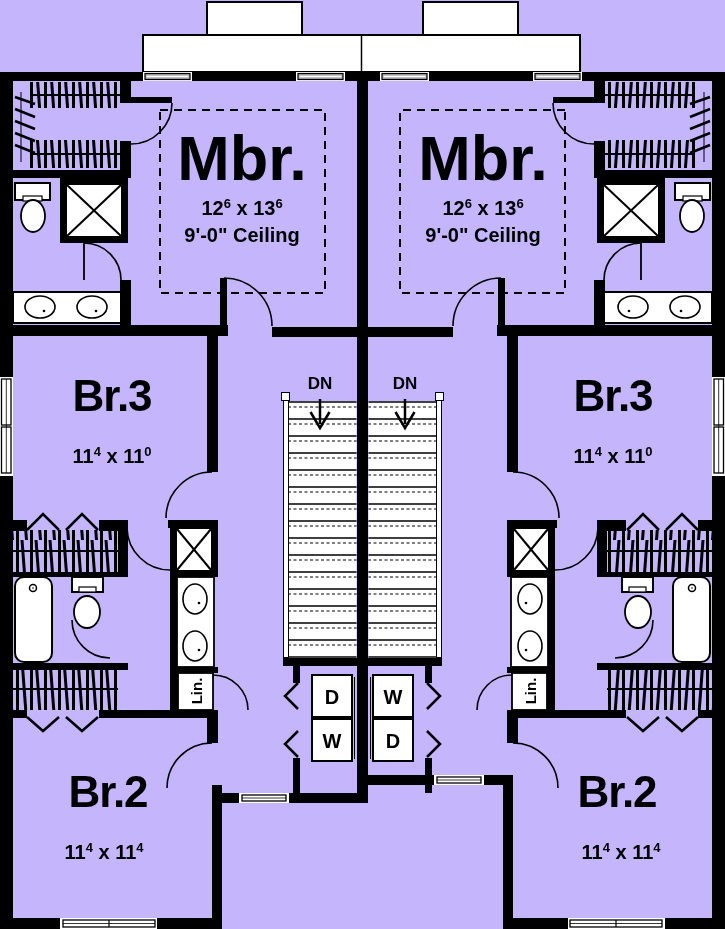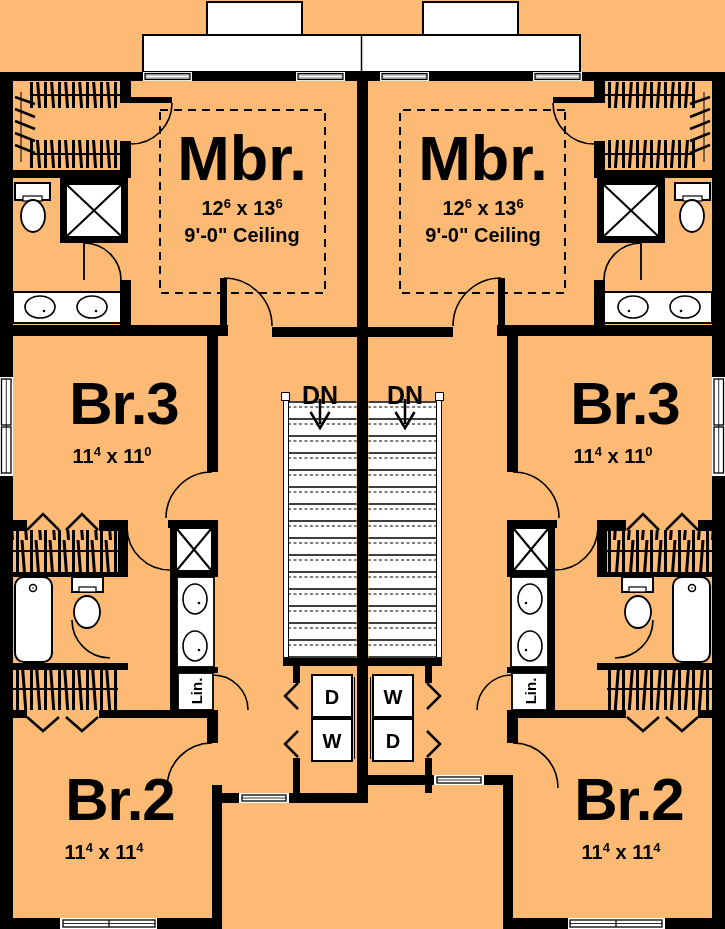--- a/index.html
+++ b/index.html
@@ -1,26 +1,26 @@
 <!DOCTYPE html>
 <html><head>
 <meta charset="utf-8">
 <style>
   html,body{margin:0;padding:0;background:#ffffff;}
-  .plan{position:relative;width:725px;height:929px;background:#fdba74;overflow:hidden;
+  .plan{position:relative;width:725px;height:929px;background:#c4b5fd;overflow:hidden;
         font-family:"Liberation Sans",sans-serif;}
   .plan svg{position:absolute;left:0;top:0;}
   .lbl{position:absolute;transform:translateX(-50%);color:#000;font-weight:bold;
        line-height:1;white-space:nowrap;}
-  .room-name{font-size:60px;letter-spacing:-1px;margin-left:12px;}
+  .room-name{font-size:44px;letter-spacing:-1px;}
   .mbr-name{font-size:63px;}
   .dim{font-size:20px;text-align:right;}
   .dim .sup{font-size:13px;vertical-align:7px;}
   .ceiling{font-size:20px;}
-  .dn{font-size:25px;margin-top:8px;}
+  .dn{font-size:17px;}
   .wd{font-size:20px;}
   .lin{font-size:15px;transform:translate(-50%,-50%) rotate(-90deg);}
 </style>
 </head>
 <body>
 
 <div class="plan">
 
 <svg width="725" height="929" viewBox="0 0 725 929">
   <defs>

